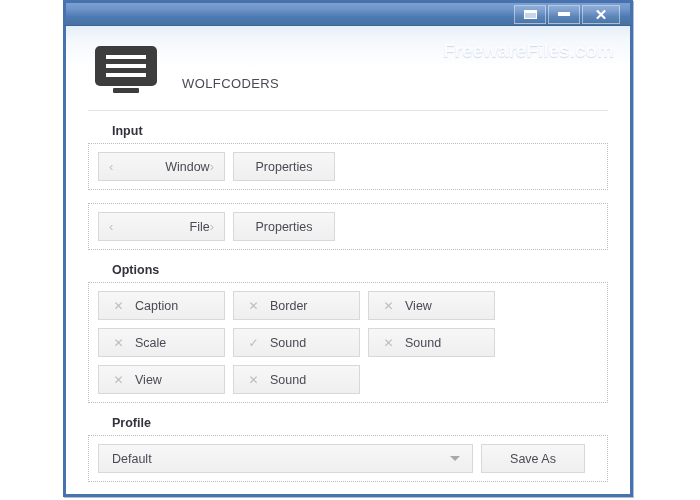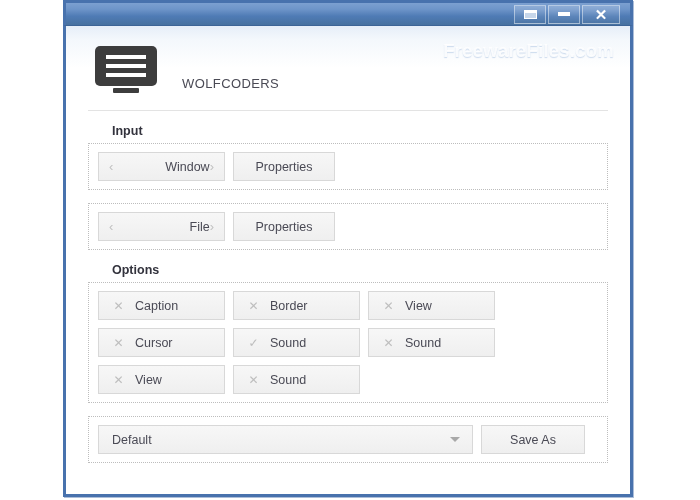--- a/index.html
+++ b/index.html
@@ -297,21 +297,21 @@
         <div class="btn opt-btn">
           <span class="mark">✕</span>
           <span>Border</span>
         </div>
         <div class="btn opt-btn">
           <span class="mark">✕</span>
           <span>View</span>
         </div>
         <div class="btn opt-btn">
           <span class="mark">✕</span>
-          <span>Cursor</span>
+          <span>Scale</span>
         </div>
         <div class="btn opt-btn">
           <span class="mark">✓</span>
           <span>Sound</span>
         </div>
         <div class="btn opt-btn">
           <span class="mark">✕</span>
           <span>Sound</span>
         </div>
         <div class="btn opt-btn">
@@ -319,20 +319,21 @@
           <span>View</span>
         </div>
         <div class="btn opt-btn">
           <span class="mark">✕</span>
           <span>Sound</span>
         </div>
       </div>
     </div>
 
     <div class="section">
+      <div class="section-label">Profile</div>
       <div class="group-box">
         <div class="btn profile-select">
           <span>Default</span>
           <span class="caret"></span>
         </div>
         <div class="btn btn-saveas">Save As</div>
       </div>
     </div>
 
   </div>

